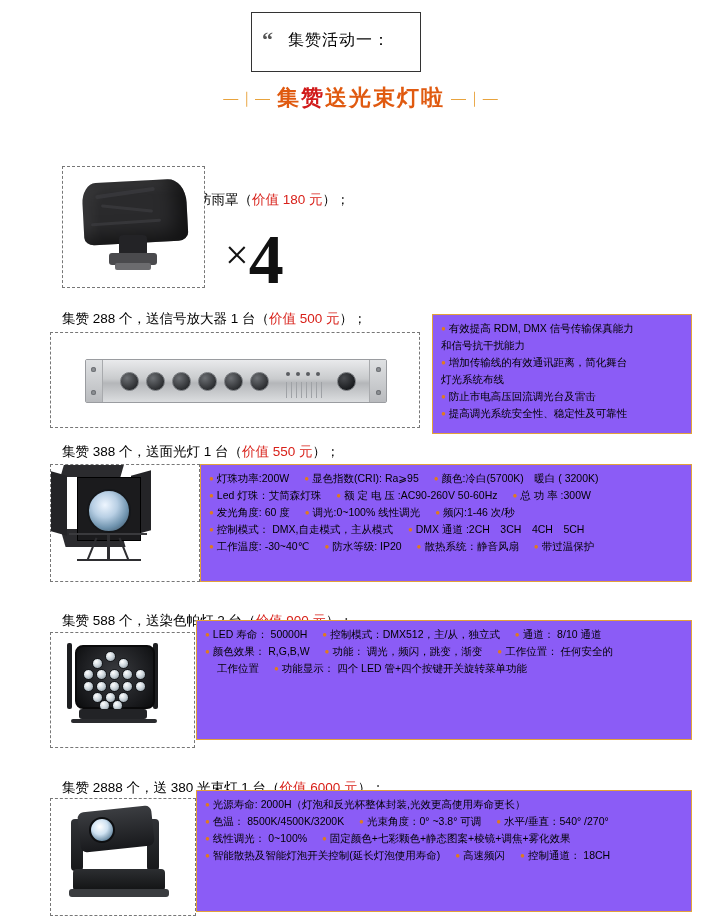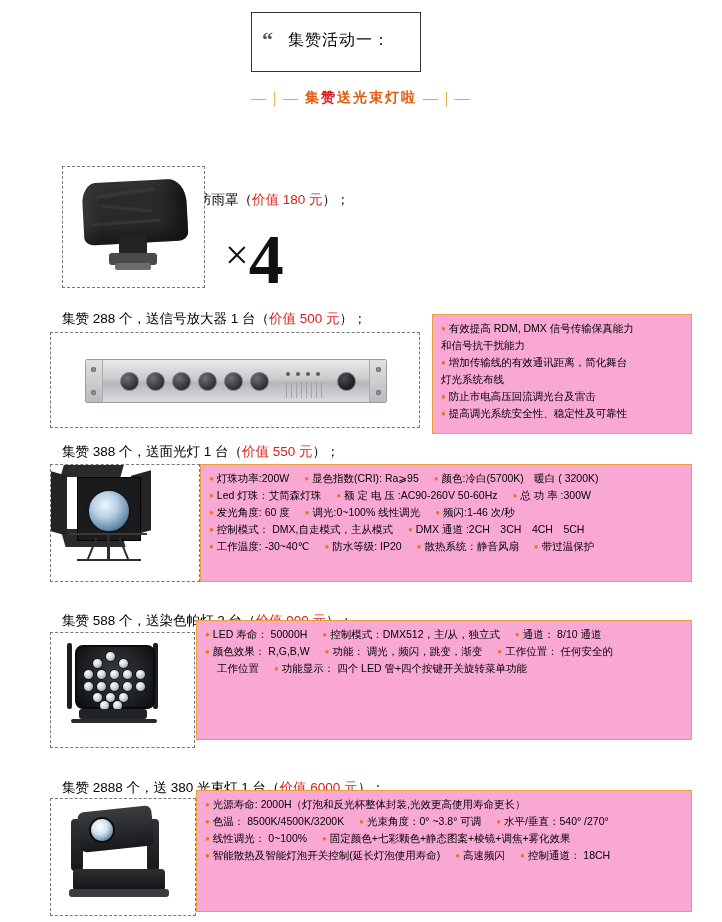--- a/index.html
+++ b/index.html
@@ -57,21 +57,21 @@
     align-items: center;
     justify-content: center;
     gap: 6px;
   }
   .banner-deco {
     color: #e8a33d;
     font-size: 15px;
     letter-spacing: 1px;
   }
   .banner-text {
-    font-size: 14px;
+    font-size: 22px;
     font-weight: bold;
     color: #e05a10;
     letter-spacing: 2px;
     font-family: "Liberation Serif", serif;
   }
   .banner-text .red {
     color: #d11a1a;
   }
 
   
@@ -90,21 +90,21 @@
     border: 1px dashed #777;
     box-sizing: border-box;
     background: #fff;
     overflow: hidden;
   }
 
   .specbox {
     position: absolute;
     border: 1px solid #e3a23a;
     box-sizing: border-box;
-    background: #f9a8d4;
+    background: #8b5cf6;
     padding: 5px 8px;
   }
   .specline {
     font-size: 10.5px;
     line-height: 17px;
     white-space: nowrap;
     color: #000;
   }
   .specline .b::before {
     content: "\25CF";

